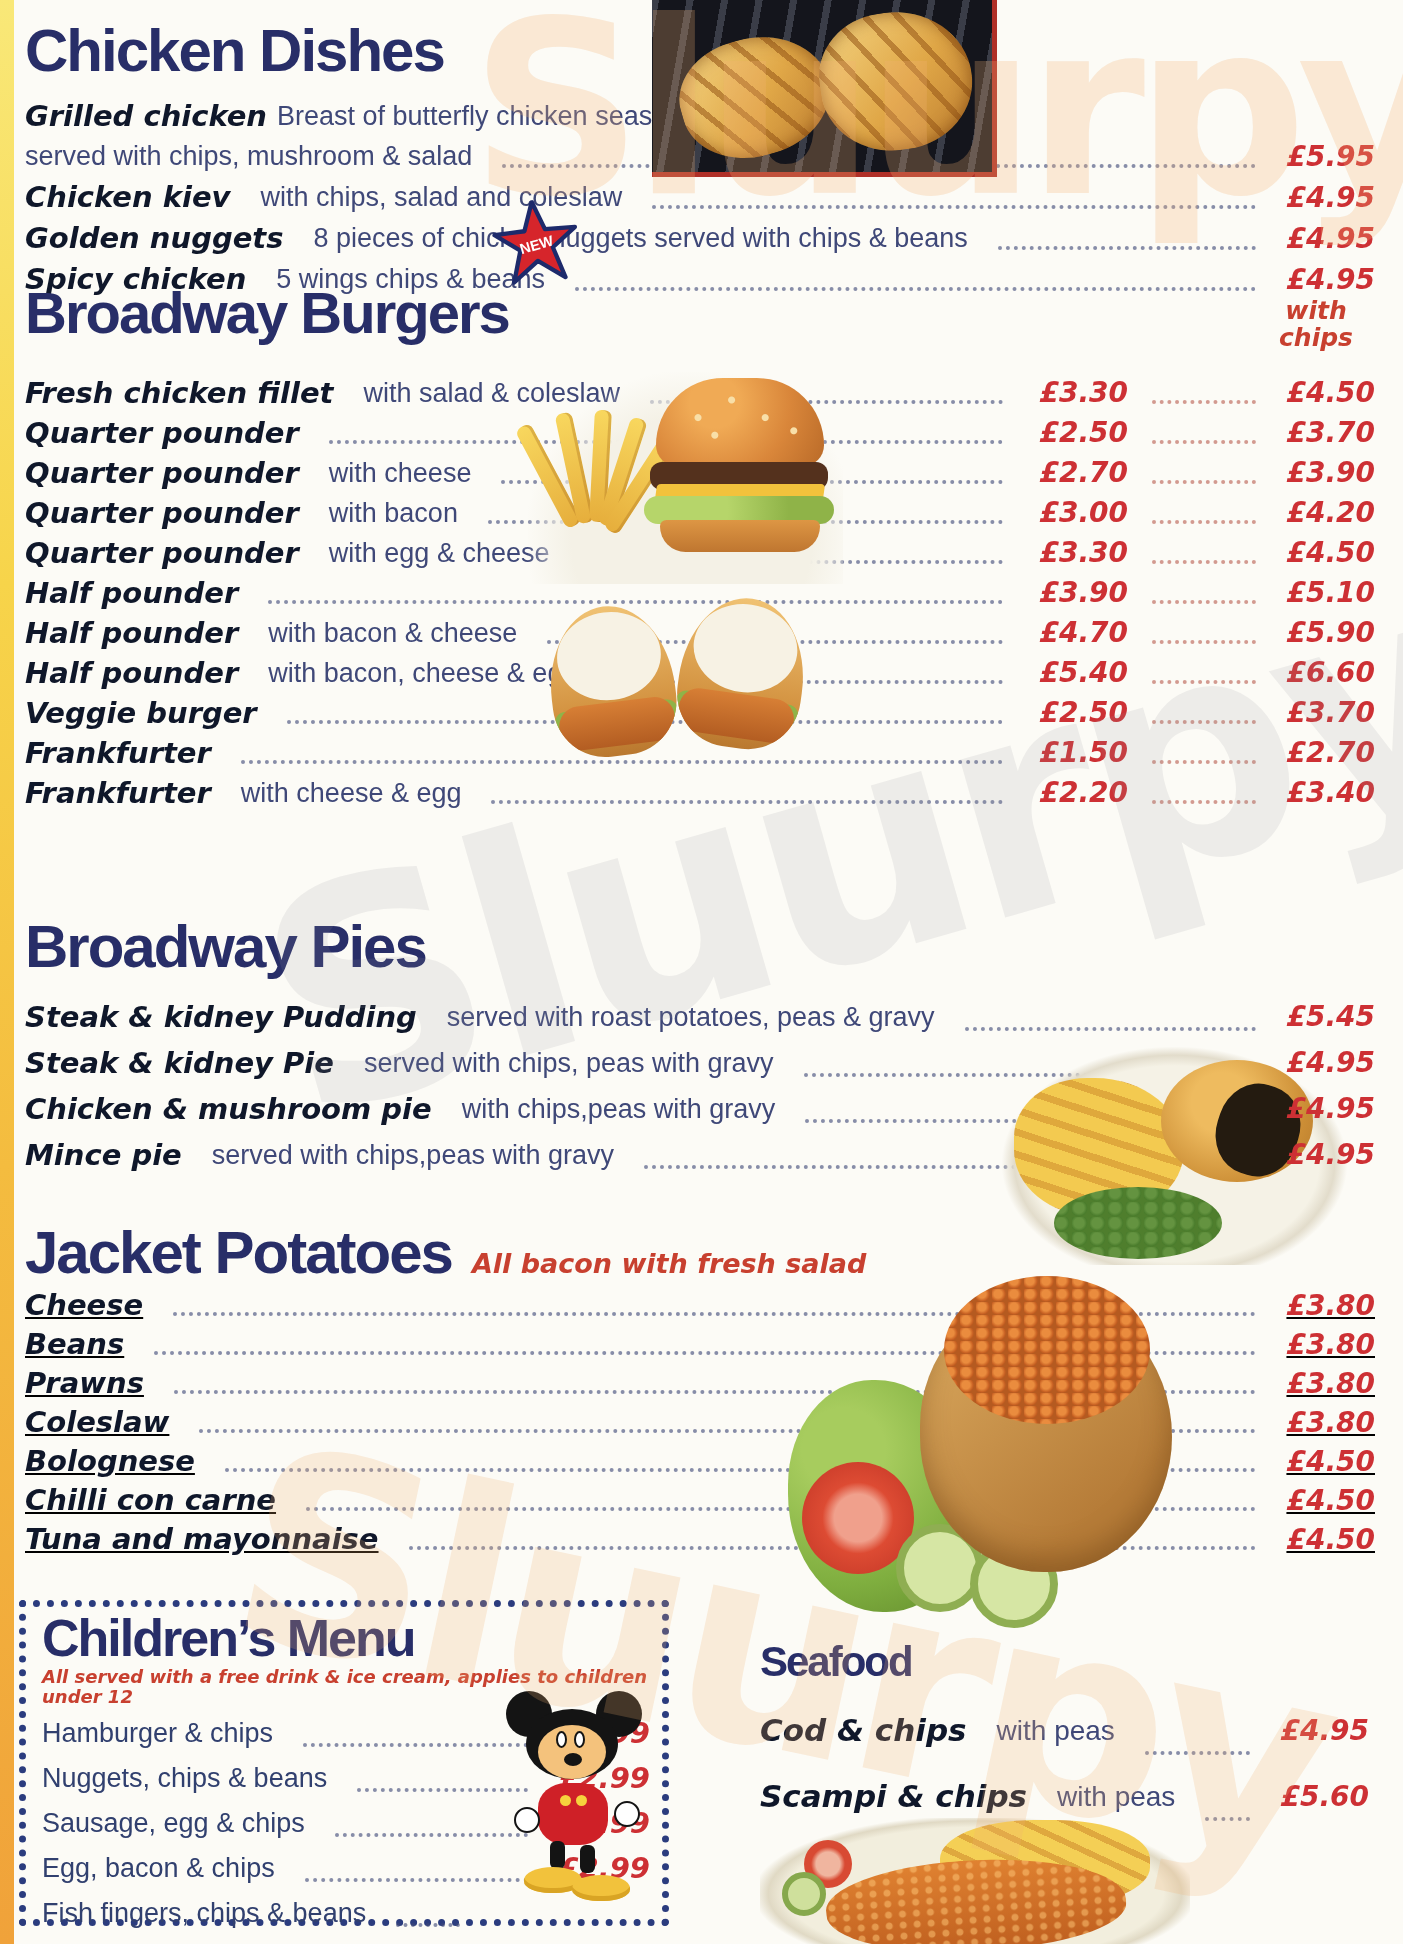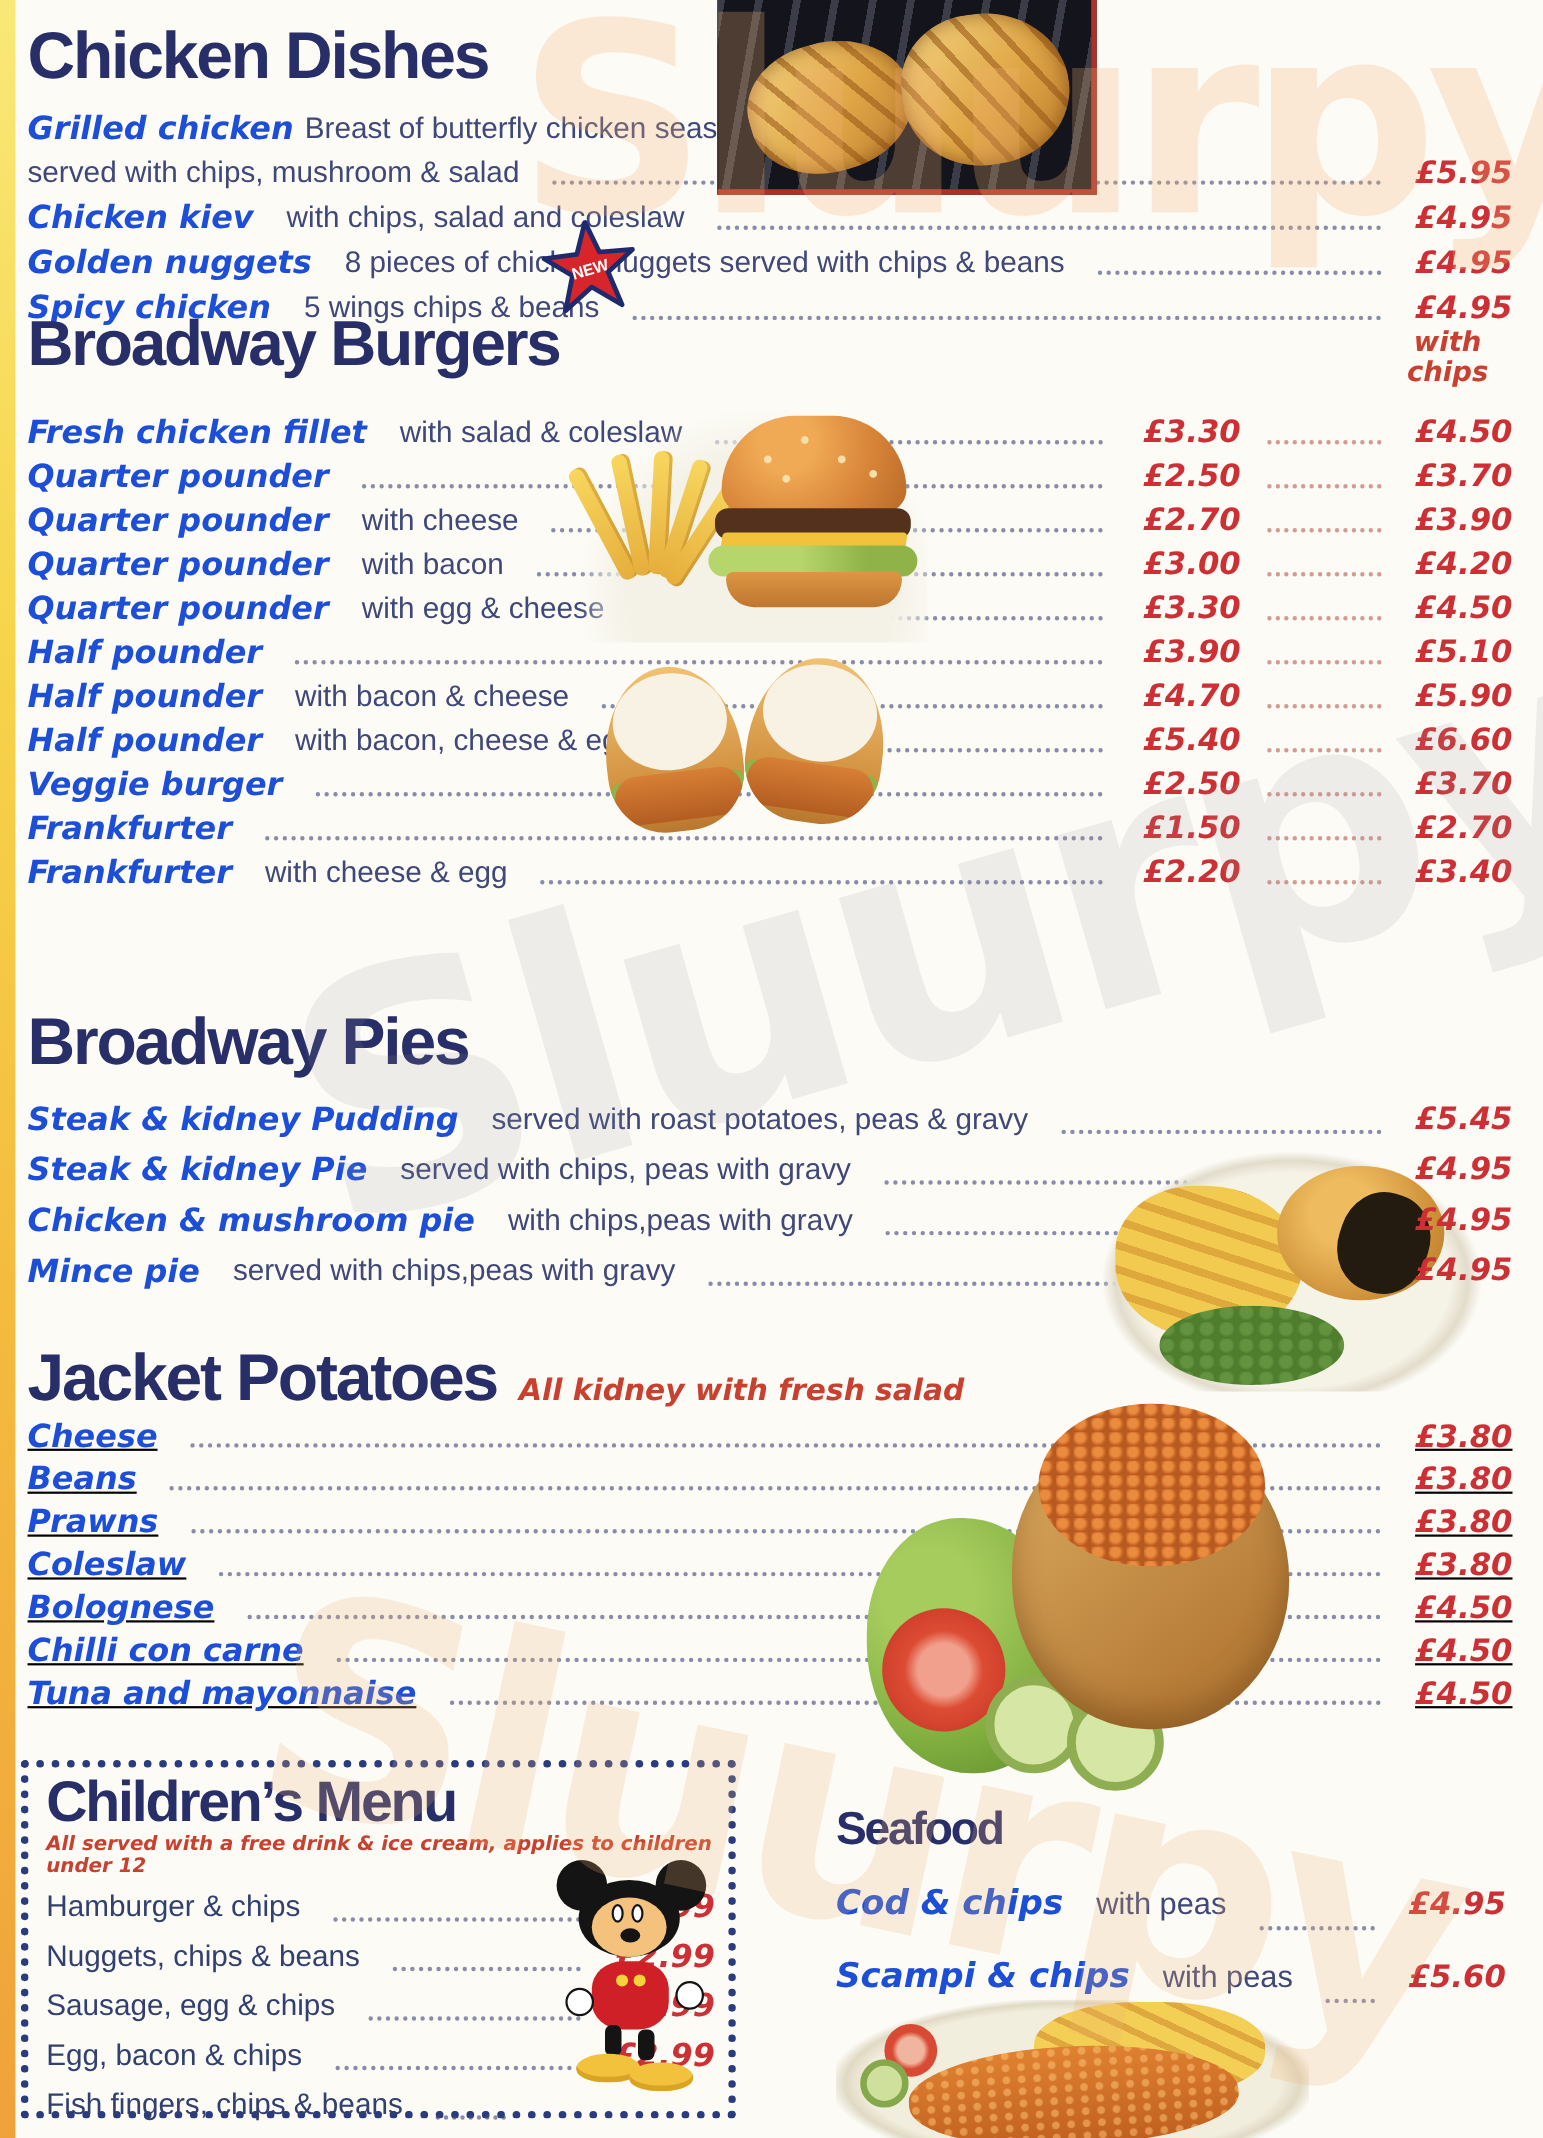--- a/index.html
+++ b/index.html
@@ -6,21 +6,21 @@
   .page{position:relative;width:1403px;height:1944px;margin:0 auto;background:#fcfbf6;overflow:hidden;
         font-family:"Liberation Sans",sans-serif;}
   .edge{position:absolute;left:0;top:0;bottom:0;width:14px;
         background:linear-gradient(#f9e878,#f7d44a 30%,#f4bc3f 60%,#f0a23a);z-index:1;}
 
   section{position:absolute;left:25px;right:28px;}
   h1{margin:0;color:#282e68;font:700 60px/1.04 "Liberation Sans",sans-serif;letter-spacing:-2px;}
 
   .mi{display:flex;align-items:center;gap:20px;}
   .mi-l1{display:flex;align-items:center;}
-  .name{color:#1d4ed8;font:italic 700 29px/1 "DejaVu Sans",sans-serif;white-space:pre;}
+  .name{color:#0f172a;font:italic 700 29px/1 "DejaVu Sans",sans-serif;white-space:pre;}
   .desc{color:#3f4878;font:400 27px/1 "Liberation Sans",sans-serif;margin-left:10px;white-space:pre;}
   .desc.first{margin-left:0;}
   .lead{flex:1 1 auto;border-bottom:4px dotted rgba(63,72,120,.62);margin:0 10px;min-width:18px;
         align-self:flex-end;margin-bottom:9px;}
   .lead.short{flex:0 0 64px;}
   .price,.p1,.p2{color:#cd3034;font:italic 700 28px/1 "DejaVu Sans",sans-serif;position:relative;z-index:7;}
   .p1{width:95px;text-align:right;}
   .p2{width:95px;text-align:right;}
   .gaplead{width:104px;border-bottom:4px dotted rgba(176,74,60,.55);align-self:flex-end;margin:0 4px 9px;}
 
@@ -326,21 +326,21 @@
           <span class="desc">served with chips,peas with gravy</span>
           <span class="lead"></span>
           <span class="price">£4.95</span>
         </div>
       </div>
   </section>
 
   <section id="sec-jackets">
     <div class="title-row">
       <h1>Jacket Potatoes</h1>
-      <span class="subtitle-red">All kidney with fresh salad</span>
+      <span class="subtitle-red">All bacon with fresh salad</span>
     </div>
     <div class="items" id="jacket-items">
         <div class="mi">
           <span class="name">Cheese</span>
           <span class="lead"></span>
           <span class="price">£3.80</span>
         </div>
         <div class="mi">
           <span class="name">Beans</span>
           <span class="lead"></span>

